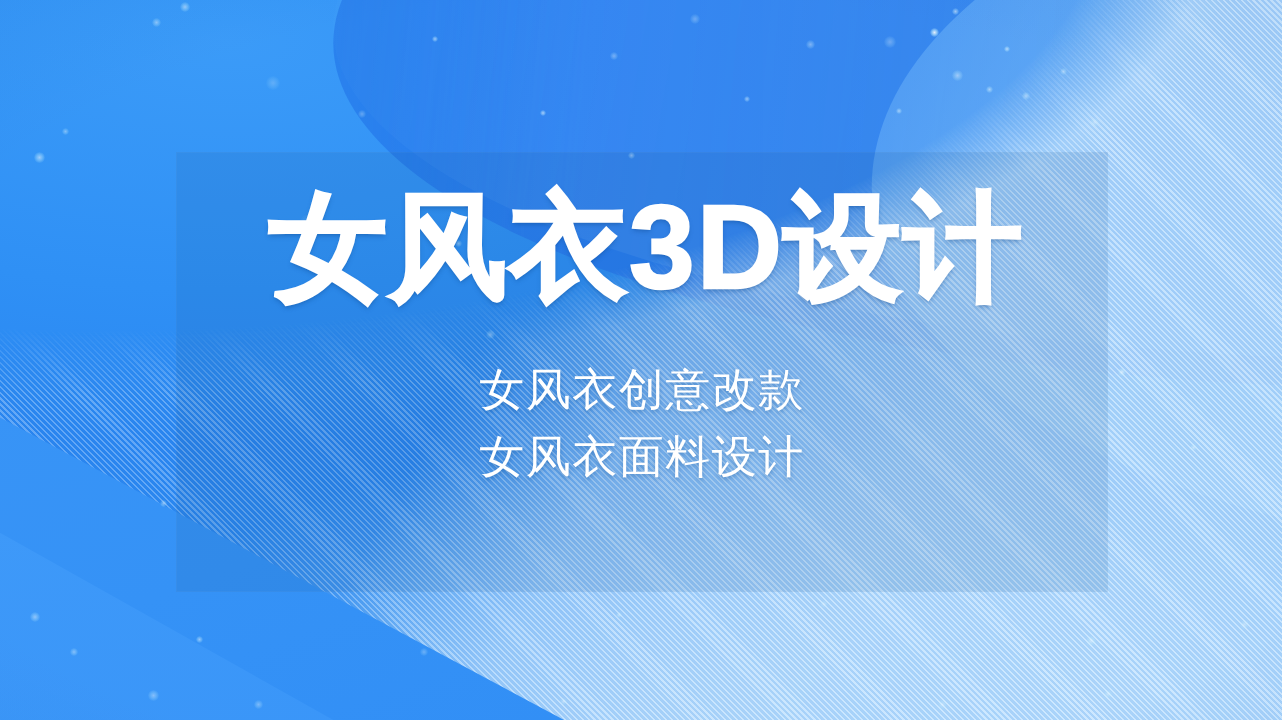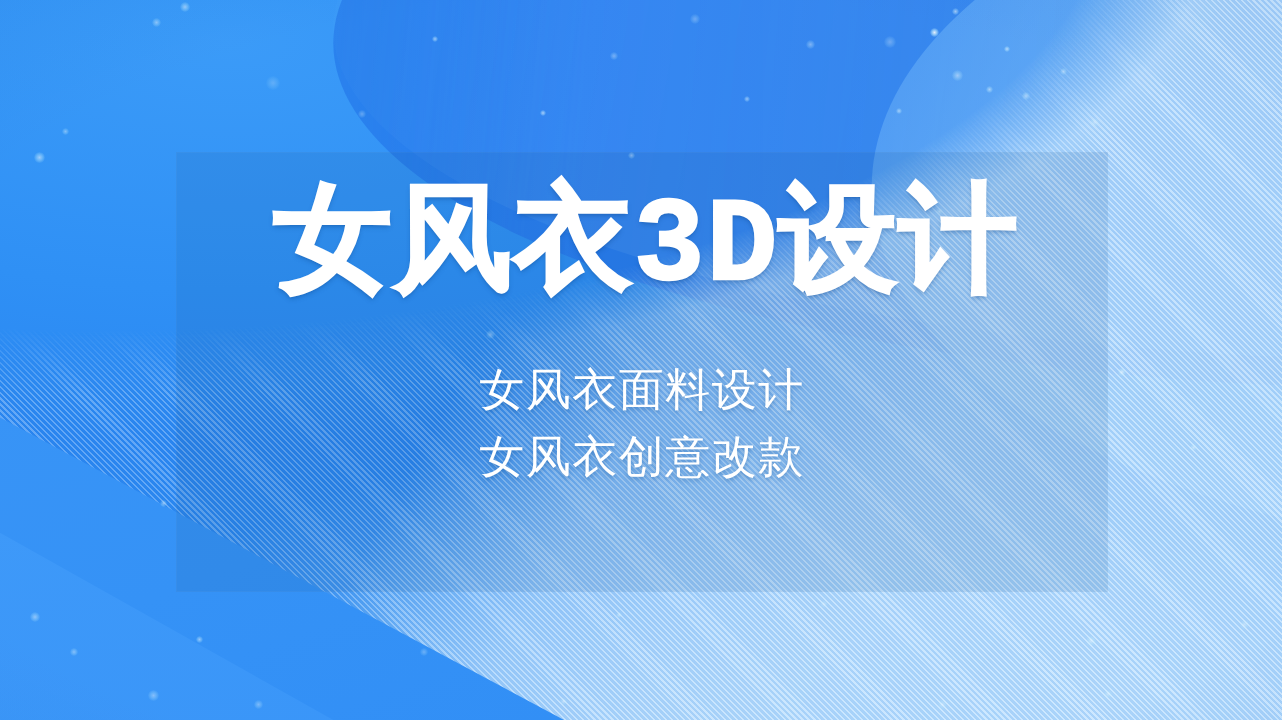--- a/index.html
+++ b/index.html
@@ -129,21 +129,21 @@
 
   
   .headline {
     margin: 0;
     position: absolute;
     top: 32px;
     left: 9px;
     right: 0;
     text-align: center;
     color: #ffffff;
-    font-family: Liberation Mono, monospace;
+    font-family: Liberation Sans, sans-serif;
     font-weight: 700;
     font-size: 118px;
     line-height: 1.08;
     letter-spacing: 2px;
     white-space: nowrap;
     text-shadow:
       0 3px 5px rgba(12, 70, 140, 0.40),
       0 1px 2px rgba(12, 70, 140, 0.30);
     -webkit-text-stroke: 2.5px #ffffff;
   }
@@ -233,20 +233,20 @@
   </div>
 
   <div class="layer bg-vignette"></div>
 
   <div class="panel">
     <div class="panel-inner">
 
       <h1 class="headline">女风衣3D设计</h1>
 
       <div class="sublines">
+        <div class="subline">女风衣创意改款</div>
         <div class="subline">女风衣面料设计</div>
-        <div class="subline">女风衣创意改款</div>
       </div>
 
     </div>
   </div>
 
 </div>
 
 </body></html>

